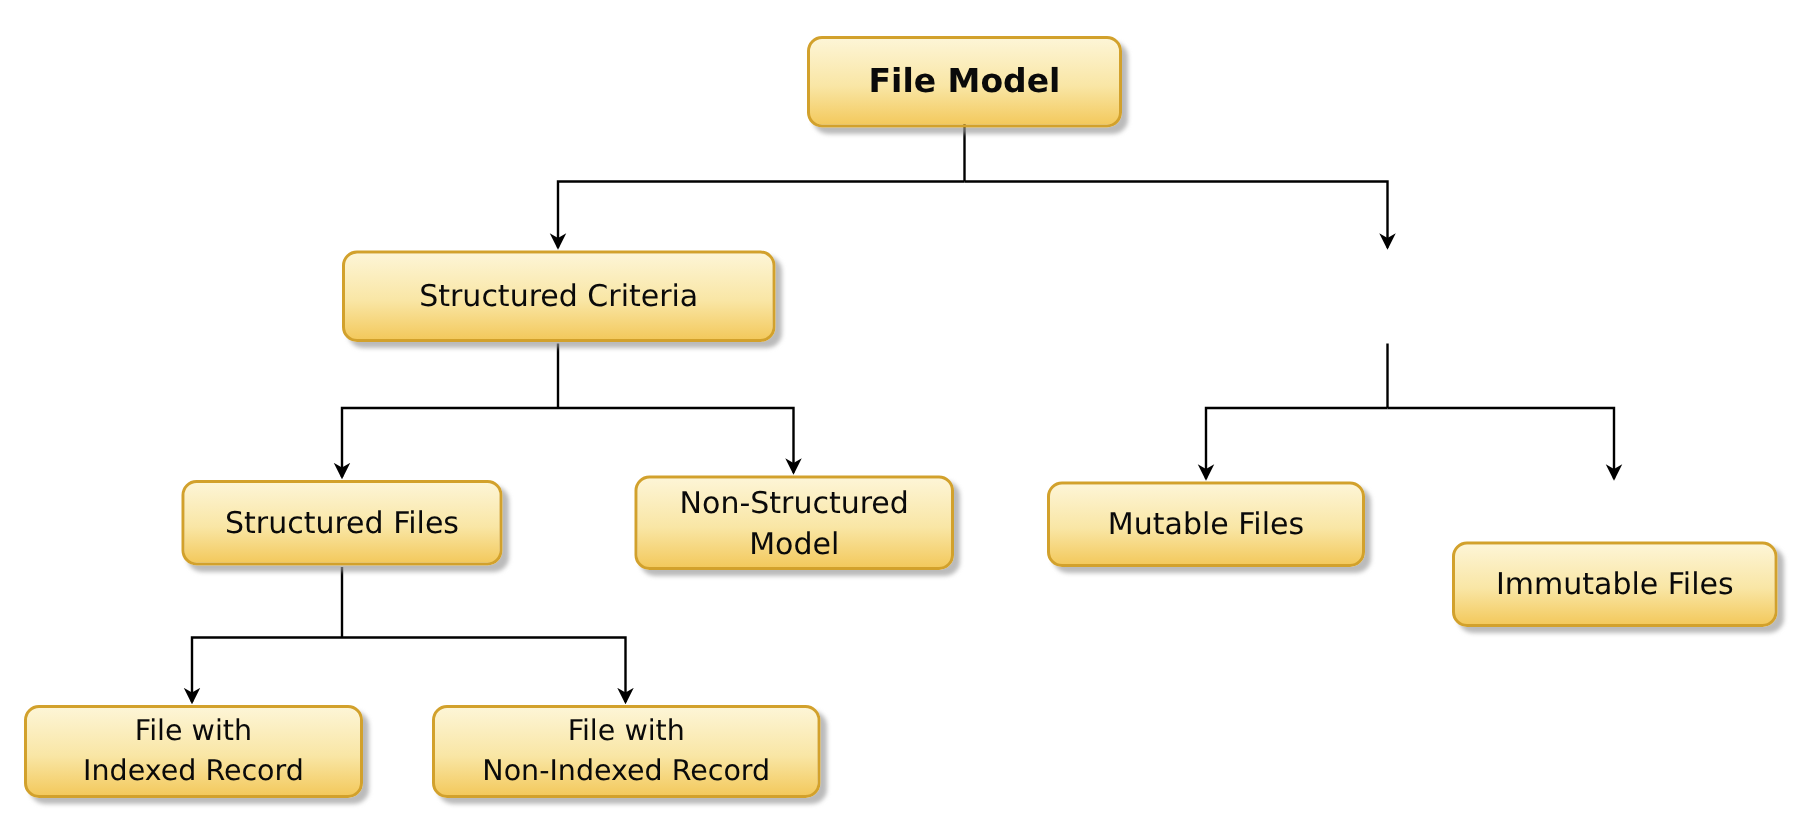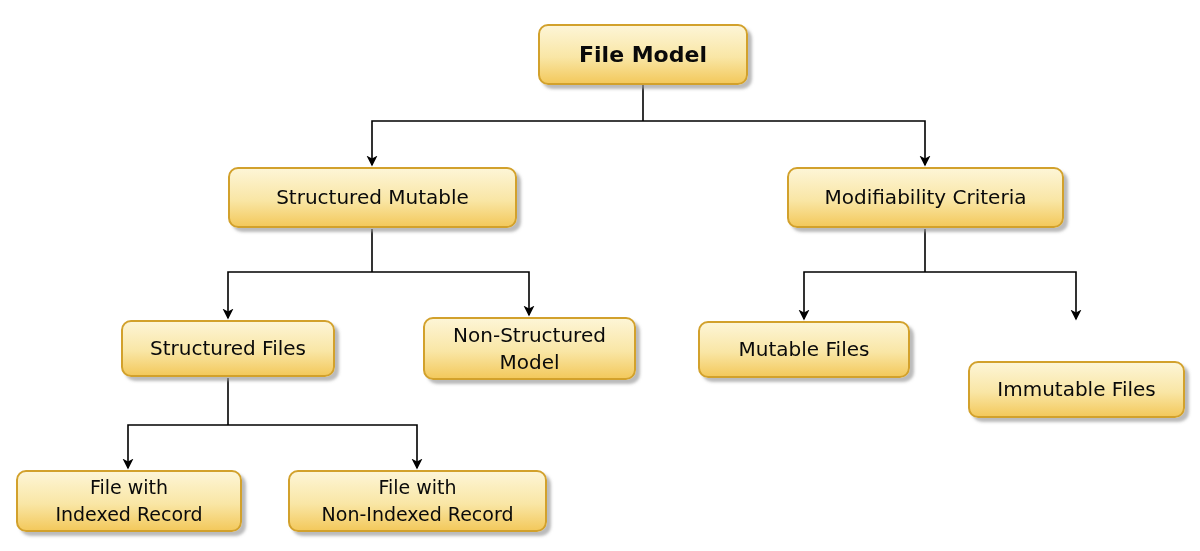--- a/index.html
+++ b/index.html
@@ -82,26 +82,23 @@
     <path class="edge" d="M228,378 L228,425"></path>
     <path class="edge" d="M228,425 L128,425 L128,468" marker-end="url(#arrow)"></path>
     <path class="edge" d="M228,425 L417,425 L417,468" marker-end="url(#arrow)"></path>
   </svg>
 
   <div class="node n-file-model">
     <span>File Model</span>
   </div>
 
   <div class="node n-structured-criteria">
-    <span>Structured Mutable</span>
+    <span>Structured Criteria</span>
   </div>
 
-  <div class="node n-modifiability-criteria">
-    <span>Modifiability Criteria</span>
-  </div>
 
   <div class="node n-structured-files">
     <span>Structured Files</span>
   </div>
 
   <div class="node n-non-structured-files">
     <span>Non-Structured
 Model</span>
   </div>
 

